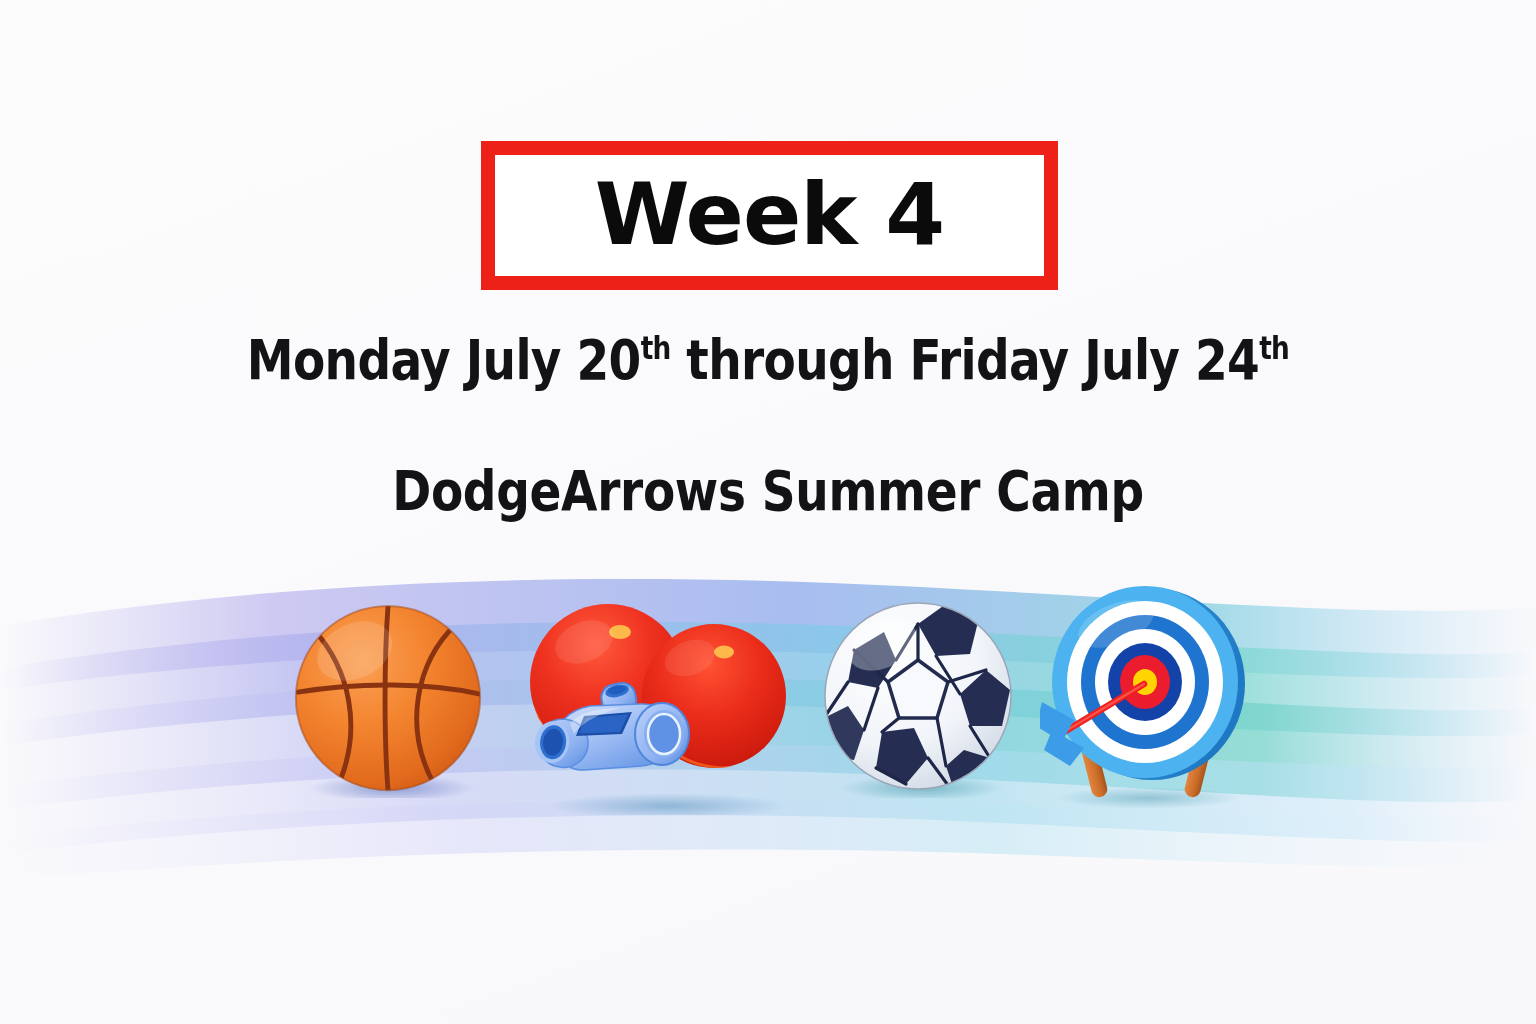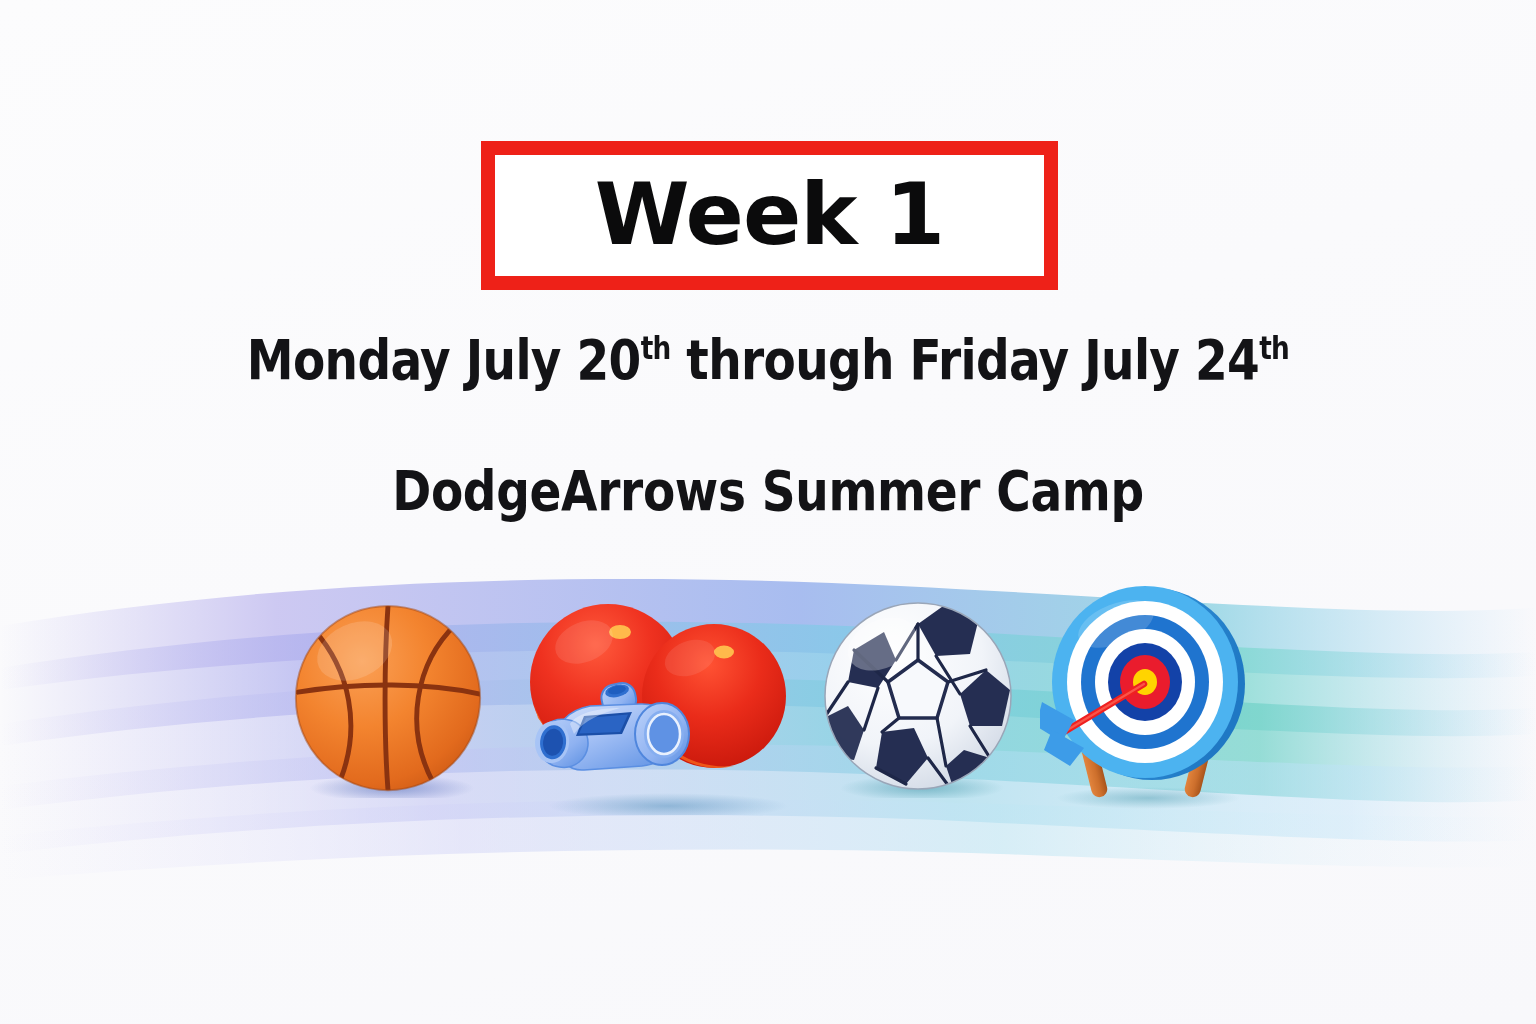--- a/index.html
+++ b/index.html
@@ -358,21 +358,21 @@
         <path d="M 14,158 L 104,104" stroke="#ef2020" stroke-width="6.5" stroke-linecap="round"></path>
         <path d="M 14,158 L 104,104" stroke="#ff6b5a" stroke-width="2.2" stroke-linecap="round" opacity="0.7"></path>
 
         <path d="M 2,122 L 34,140 L 22,162 L -4,146 Z" fill="#3d9ce8"></path>
         <path d="M 12,150 L 44,168 L 30,186 L 4,170 Z" fill="#3d9ce8"></path>
       </g>
     </svg>
   </div>
 
   <div id="title-box">
-    <span id="title-text">Week 1</span>
+    <span id="title-text">Week 4</span>
   </div>
 
   <div class="headline" id="date-line">
     <span>Monday July 20</span><span class="sup">th</span><span> through Friday July 24</span><span class="sup">th</span>
   </div>
 
   <div class="headline" id="camp-line">DodgeArrows Summer Camp</div>
 
 </div>
 

